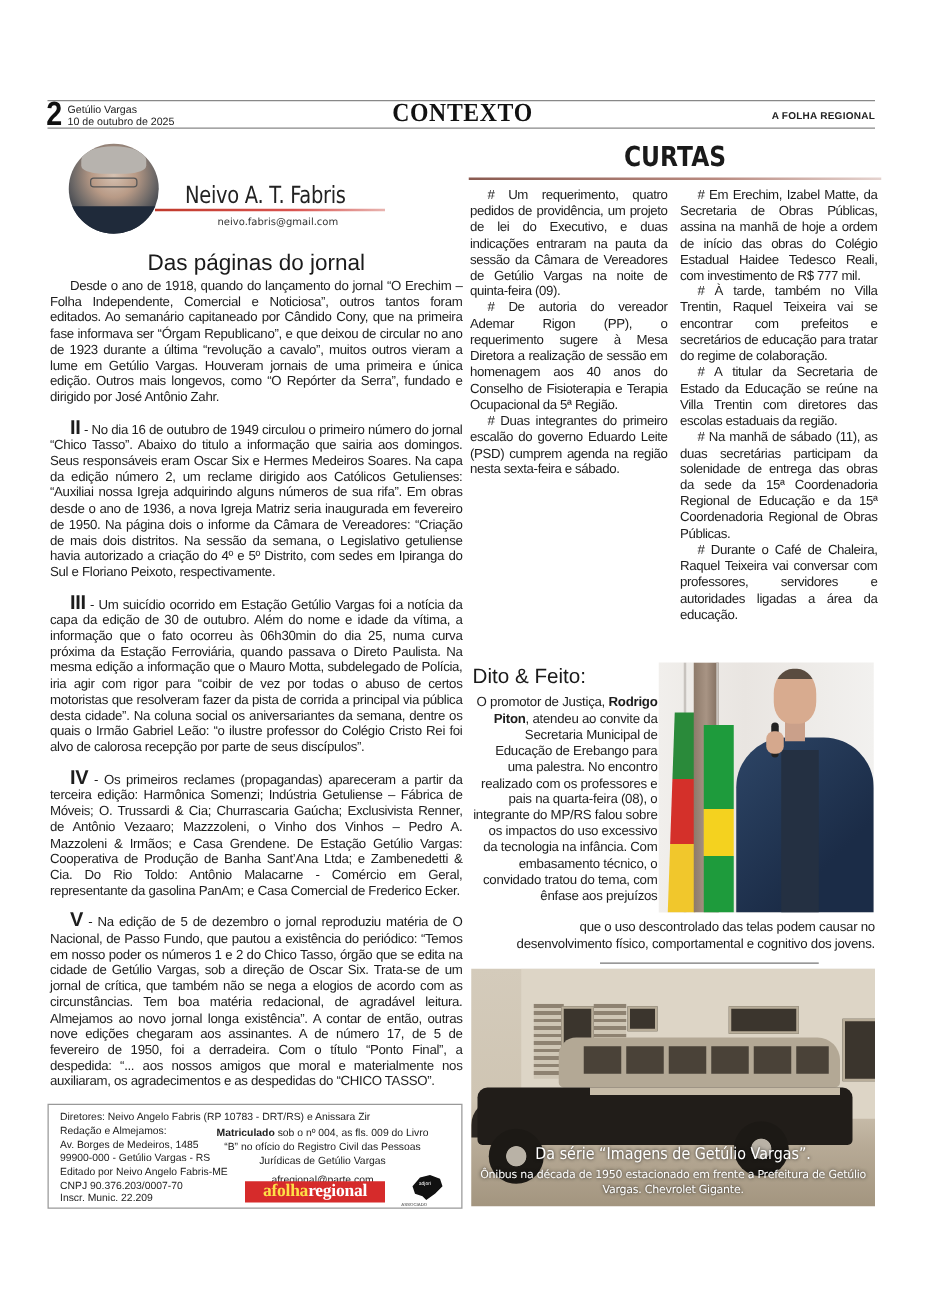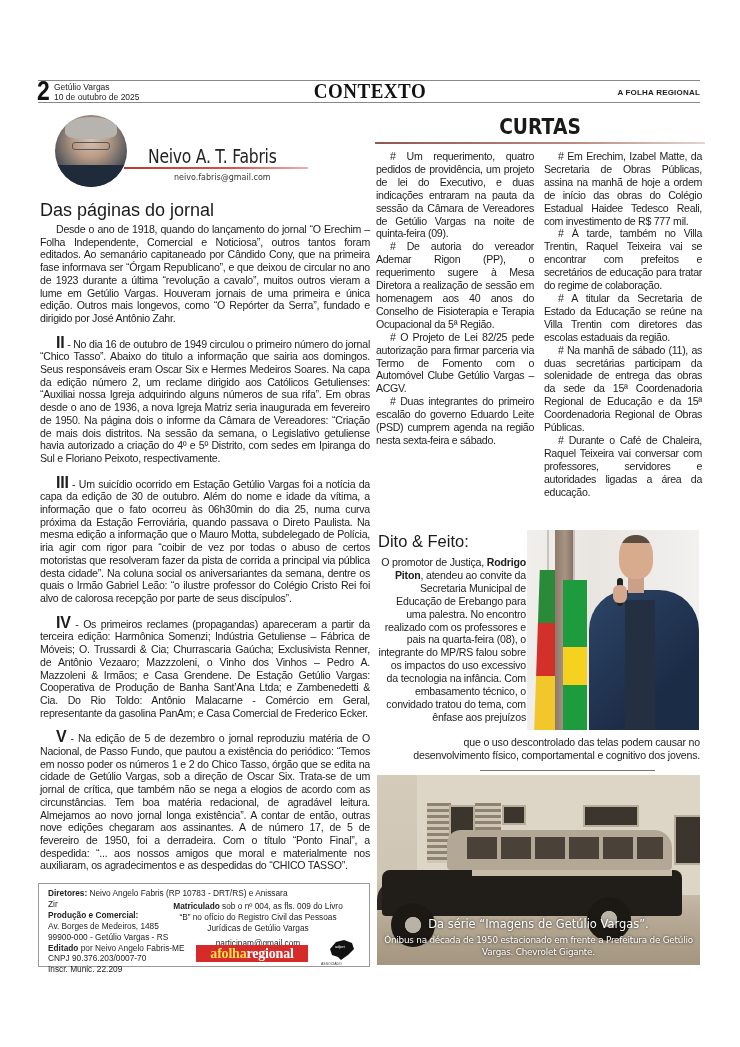--- a/index.html
+++ b/index.html
@@ -17,30 +17,30 @@
   
   .avatar { position: absolute; left: 55px; top: 115px; width: 72px; height: 72px; border-radius: 50%; overflow: hidden; background: radial-gradient(circle at 50% 35%, #d6c2b2 0, #b89a86 30%, #6f6a68 55%, #2a3340 80%); }
   .avatar .hair { position: absolute; left: 10px; top: 2px; width: 52px; height: 22px; border-radius: 50% 50% 30% 30%; background: #b7b3ae; }
   .avatar .glasses { position: absolute; left: 17px; top: 27px; width: 38px; height: 8px; border: 1.5px solid #555; border-radius: 3px; }
   .avatar .shirt { position: absolute; left: 0; bottom: 0; width: 72px; height: 22px; background: #1f2a3a; }
 
   .author-name { position: absolute; left: 148px; top: 145px; font-size: 19px; font-family: "DejaVu Sans", sans-serif; letter-spacing: -0.3px; color: #222; transform: scaleX(0.82); transform-origin: left; }
   .author-rule { position: absolute; left: 124px; top: 167px; width: 184px; height: 2px; background: linear-gradient(90deg, #c0392b 0%, #d9534f 60%, #e8b4b0 100%); }
   .author-email { position: absolute; left: 174px; top: 173px; font-size: 8px; font-family: "DejaVu Sans", sans-serif; color: #333; }
 
-  .article-title { position: absolute; left: 40px; width: 330px; top: 200px; text-align: left; font-size: 18px; color: #1a1a1a; }
+  .article-title { position: absolute; left: 40px; width: 330px; top: 200px; text-align: center; font-size: 18px; color: #1a1a1a; }
 
   .body-col { position: absolute; left: 40px; width: 330px; font-size: 10.6px; line-height: 12.7px; text-align: justify; color: #1d1d1d; letter-spacing: -0.25px; }
   .body-col p { text-indent: 16px; margin-bottom: 12px; }
   .roman { font-weight: bold; font-size: 16px; }
 
   
   .footer-box { position: absolute; left: 38px; top: 883px; width: 332px; height: 84px; border: 1px solid #999; font-size: 8.3px; line-height: 10.9px; color: #222; }
   .footer-left { position: absolute; left: 9px; top: 4px; width: 250px; }
-  .footer-left b { font-weight: bold; }
+  .footer-left b { font-weight: normal; }
   .footer-right { position: absolute; left: 134px; top: 17px; width: 170px; text-align: center; }
   .footer-logo { position: absolute; left: 157px; top: 61px; height: 17px; width: 112px; background: #d62b2b; color: #fff; font: bold 14px/17px "Liberation Serif", serif; text-align: center; letter-spacing: -0.2px; }
   .footer-logo .thin { color: #fde047; }
   .adjori { position: absolute; left: 287px; top: 55px; width: 30px; height: 22px; }
   .adjori-lbl { position: absolute; left: 282px; top: 75px; font-size: 3.5px; color: #333; }
 
   
   .curtas-title { position: absolute; left: 375px; width: 330px; top: 114px; text-align: center; font: bold 22px/26px "DejaVu Sans", sans-serif; color: #1a1a1a; transform: scaleX(0.85); letter-spacing: 0px; }
   .curtas-rule { position: absolute; left: 375px; top: 142px; width: 330px; height: 2px; background: linear-gradient(90deg, #8a5a50 0%, #b98a80 60%, #e5d3cf 100%); }
   .curtas-col { position: absolute; top: 150px; width: 158px; font-size: 10.6px; line-height: 12.9px; text-align: justify; color: #1d1d1d; letter-spacing: -0.3px; }
@@ -109,46 +109,45 @@
   <p><span class="roman"></span><span>Desde o ano de 1918, quando do lançamento do jornal “O Erechim – Folha Independente, Comercial e Noticiosa”, outros tantos foram editados. Ao semanário capitaneado por Cândido Cony, que na primeira fase informava ser “Órgam Republicano”, e que deixou de circular no ano de 1923 durante a última “revolução a cavalo”, muitos outros vieram a lume em Getúlio Vargas. Houveram jornais de uma primeira e única edição. Outros mais longevos, como “O Repórter da Serra”, fundado e dirigido por José Antônio Zahr.</span></p>
   <p><span class="roman">II</span><span> - No dia 16 de outubro de 1949 circulou o primeiro número do jornal “Chico Tasso”. Abaixo do titulo a informação que sairia aos domingos. Seus responsáveis eram Oscar Six e Hermes Medeiros Soares. Na capa da edição número 2, um reclame dirigido aos Católicos Getulienses: “Auxiliai nossa Igreja adquirindo alguns números de sua rifa”. Em obras desde o ano de 1936, a nova Igreja Matriz seria inaugurada em fevereiro de 1950. Na página dois o informe da Câmara de Vereadores: “Criação de mais dois distritos. Na sessão da semana, o Legislativo getuliense havia autorizado a criação do 4º e 5º Distrito, com sedes em Ipiranga do Sul e Floriano Peixoto, respectivamente.</span></p>
   <p><span class="roman">III</span><span> - Um suicídio ocorrido em Estação Getúlio Vargas foi a notícia da capa da edição de 30 de outubro. Além do nome e idade da vítima, a informação que o fato ocorreu às 06h30min do dia 25, numa curva próxima da Estação Ferroviária, quando passava o Direto Paulista. Na mesma edição a informação que o Mauro Motta, subdelegado de Polícia, iria agir com rigor para “coibir de vez por todas o abuso de certos motoristas que resolveram fazer da pista de corrida a principal via pública desta cidade”. Na coluna social os aniversariantes da semana, dentre os quais o Irmão Gabriel Leão: “o ilustre professor do Colégio Cristo Rei foi alvo de calorosa recepção por parte de seus discípulos”.</span></p>
   <p><span class="roman">IV</span><span> - Os primeiros reclames (propagandas) apareceram a partir da terceira edição: Harmônica Somenzi; Indústria Getuliense – Fábrica de Móveis; O. Trussardi &amp; Cia; Churrascaria Gaúcha; Exclusivista Renner, de Antônio Vezaaro; Mazzzoleni, o Vinho dos Vinhos – Pedro A. Mazzoleni &amp; Irmãos; e Casa Grendene. De Estação Getúlio Vargas: Cooperativa de Produção de Banha Sant’Ana Ltda; e Zambenedetti &amp; Cia. Do Rio Toldo: Antônio Malacarne - Comércio em Geral, representante da gasolina PanAm; e Casa Comercial de Frederico Ecker.</span></p>
   <p><span class="roman">V</span><span> - Na edição de 5 de dezembro o jornal reproduziu matéria de O Nacional, de Passo Fundo, que pautou a existência do periódico: “Temos em nosso poder os números 1 e 2 do Chico Tasso, órgão que se edita na cidade de Getúlio Vargas, sob a direção de Oscar Six. Trata-se de um jornal de crítica, que também não se nega a elogios de acordo com as circunstâncias. Tem boa matéria redacional, de agradável leitura. Almejamos ao novo jornal longa existência”. A contar de então, outras nove edições chegaram aos assinantes. A de número 17, de 5 de fevereiro de 1950, foi a derradeira. Com o título “Ponto Final”, a despedida: “... aos nossos amigos que moral e materialmente nos auxiliaram, os agradecimentos e as despedidas do “CHICO TASSO”.</span></p>
 </div>
 
 <div class="footer-box">
   <div class="footer-left">
     <div><b>Diretores:</b><span> Neivo Angelo Fabris (RP 10783 - DRT/RS) e Anissara Zir</span></div>
-    <div><b>Produção e Comercial:</b></div>
+    <div><b>Redação e Almejamos:</b></div>
     <div>Av. Borges de Medeiros, 1485</div>
     <div>99900-000 - Getúlio Vargas - RS</div>
     <div><b>Editado</b><span> por Neivo Angelo Fabris-ME</span></div>
     <div>CNPJ 90.376.203/0007-70</div>
     <div>Inscr. Munic. 22.209</div>
   </div>
   <div class="footer-right">
     <div><b>Matriculado</b><span> sob o nº 004, as fls. 009 do Livro “B” no ofício do Registro Civil das Pessoas Jurídicas de Getúlio Vargas</span></div>
-    <div style="margin-top:4px;">participam@gmail.com</div>
+    <div style="margin-top:4px;">afregional@parte.com</div>
   </div>
   <div class="footer-logo"><span class="thin">afolha</span><span>regional</span></div>
   <svg class="adjori" viewBox="0 0 30 22">
     <path d="M4 10 L10 3 L18 1 L26 4 L28 10 L22 16 L15 21 L12 18 L6 16 Z" fill="#111"></path>
     <text x="9" y="9" font-size="4" fill="#fff" font-family="Liberation Sans, sans-serif">adjori</text>
   </svg>
   <div class="adjori-lbl">ASSOCIADO</div>
 </div>
 
 <div class="curtas-title">CURTAS</div>
 <div class="curtas-rule"></div>
 
 <div class="curtas-col c1">
   <p># Um requerimento, quatro pedidos de providência, um projeto de lei do Executivo, e duas indicações entraram na pauta da sessão da Câmara de Vereadores de Getúlio Vargas na noite de quinta-feira (09).</p>
   <p># De autoria do vereador Ademar Rigon (PP), o requerimento sugere à Mesa Diretora a realização de sessão em homenagem aos 40 anos do Conselho de Fisioterapia e Terapia Ocupacional da 5ª Região.</p>
-  <p># O Projeto de Lei 82/25 pede autorização para firmar parceria via Termo de Fomento com o Automóvel Clube Getúlio Vargas – ACGV.</p>
   <p># Duas integrantes do primeiro escalão do governo Eduardo Leite (PSD) cumprem agenda na região nesta sexta-feira e sábado.</p>
 </div>
 <div class="curtas-col c2">
   <p># Em Erechim, Izabel Matte, da Secretaria de Obras Públicas, assina na manhã de hoje a ordem de início das obras do Colégio Estadual Haidee Tedesco Reali, com investimento de R$ 777 mil.</p>
   <p># À tarde, também no Villa Trentin, Raquel Teixeira vai se encontrar com prefeitos e secretários de educação para tratar do regime de colaboração.</p>
   <p># A titular da Secretaria de Estado da Educação se reúne na Villa Trentin com diretores das escolas estaduais da região.</p>
   <p># Na manhã de sábado (11), as duas secretárias participam da solenidade de entrega das obras da sede da 15ª Coordenadoria Regional de Educação e da 15ª Coordenadoria Regional de Obras Públicas.</p>
   <p># Durante o Café de Chaleira, Raquel Teixeira vai conversar com professores, servidores e autoridades ligadas a área da educação.</p>
 </div>
 

